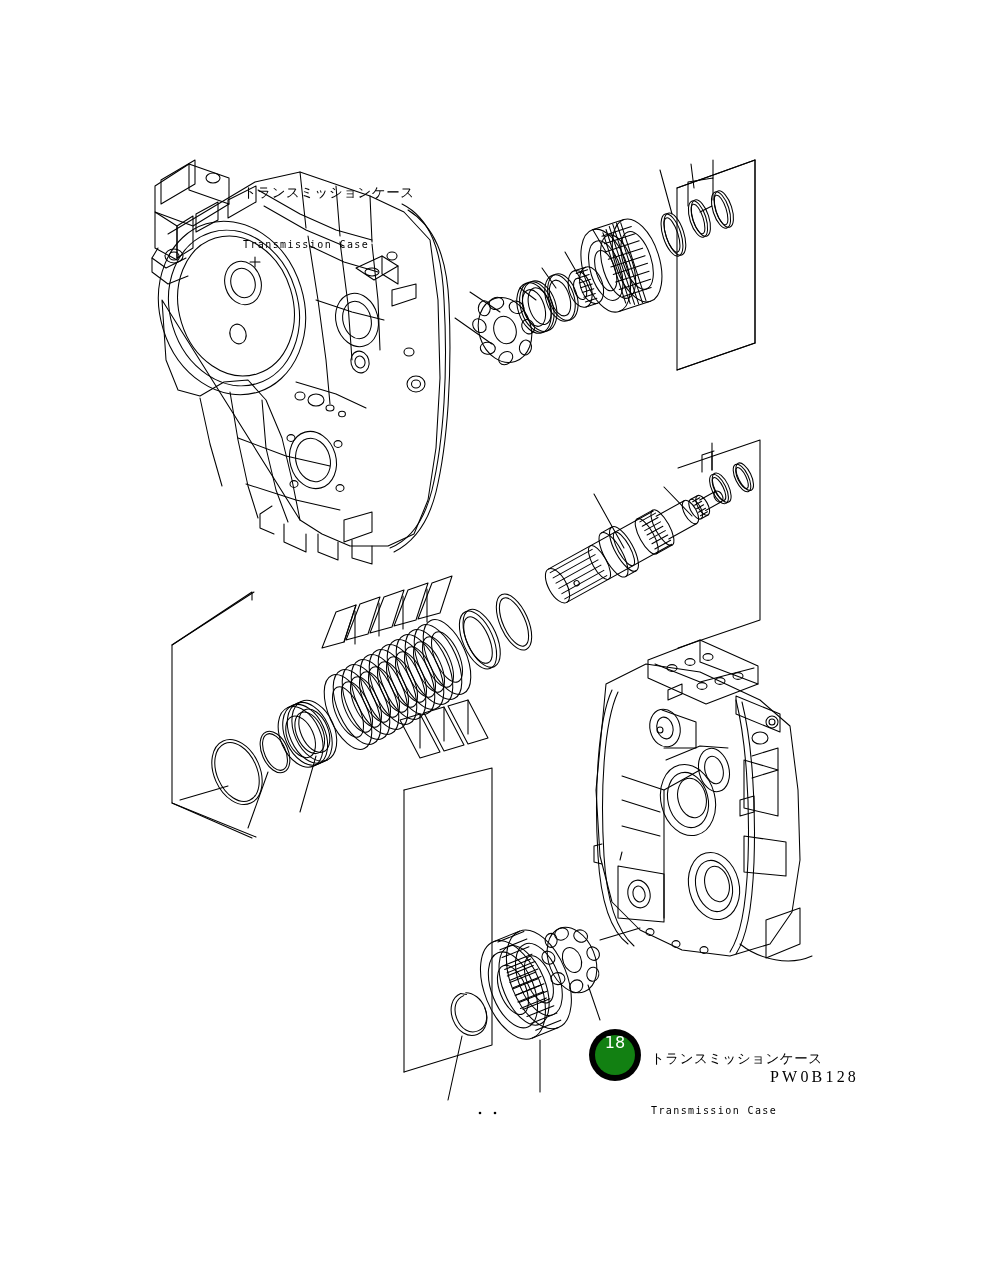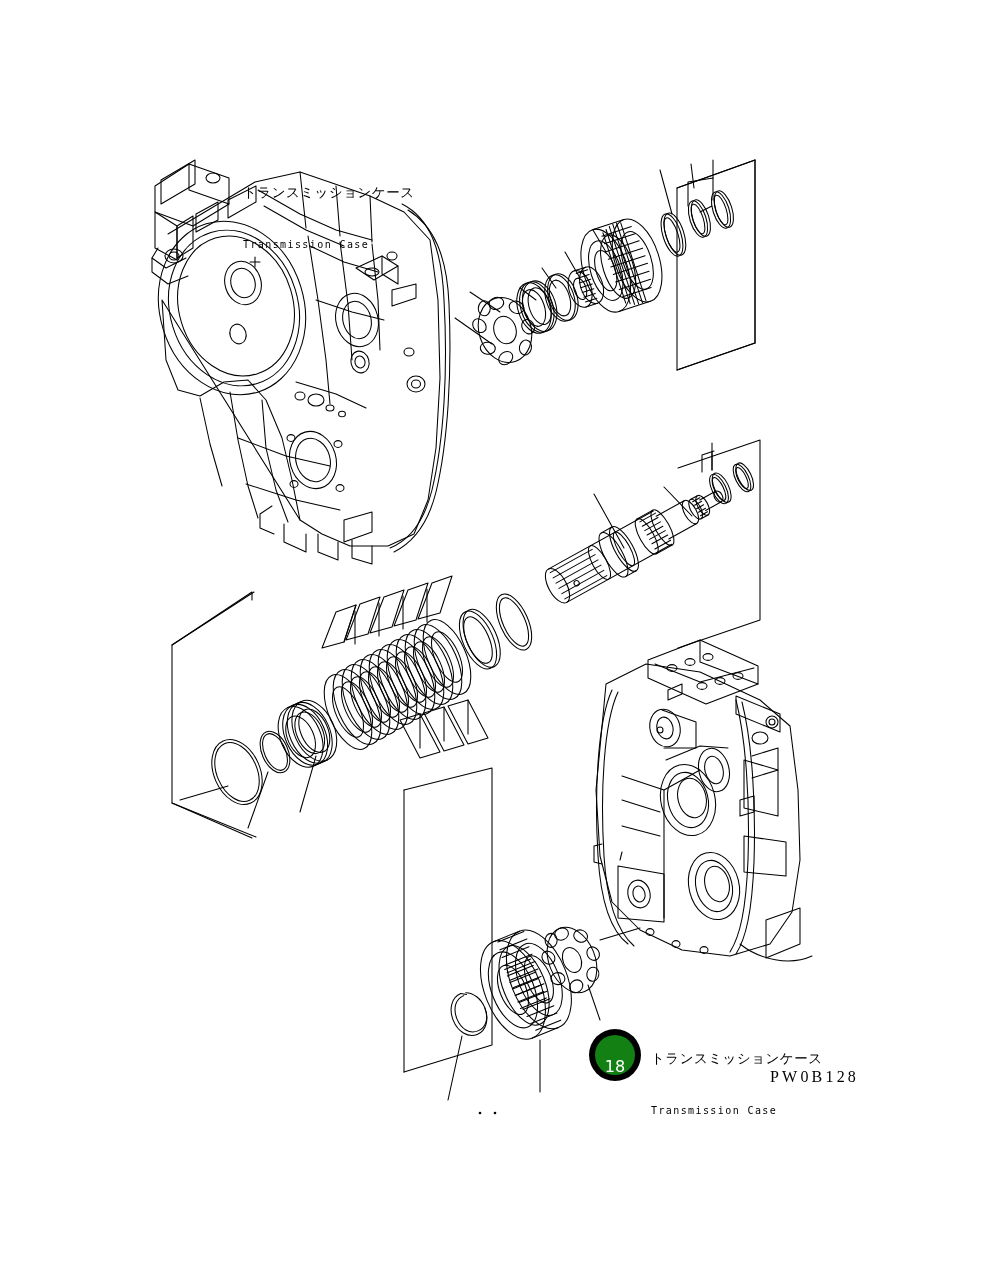--- a/index.html
+++ b/index.html
@@ -10,21 +10,21 @@
   .lbl{position:absolute;white-space:pre;color:#000;}
   .lbl .jp{font-family:"DejaVu Sans","Liberation Sans",sans-serif;font-size:13.5px;letter-spacing:.5px;display:block;line-height:1.25;}
   .lbl .en{font-family:"DejaVu Sans Mono","Liberation Mono",monospace;font-size:10px;letter-spacing:1.4px;display:block;line-height:1.2;}
   #label-top{left:243px;top:146px;}
   #label-bottom{left:651px;top:1012px;}
   #drawing-code{position:absolute;left:770px;top:1068px;font-family:Liberation Serif, serif;
       font-size:16px;letter-spacing:3.2px;color:#000;white-space:pre;}
   #callout-18{position:absolute;left:589px;top:1029px;width:52px;height:52px;border-radius:50%;
       background:#000;display:flex;align-items:center;justify-content:center;}
   #callout-18 .inner{width:40px;height:40px;border-radius:50%;background:#128012;
-      display:flex;align-items:flex-end;justify-content:center;}
+      display:flex;align-items:flex-start;justify-content:center;}
   #callout-18 .num{color:#fff;font-family:"DejaVu Sans","Liberation Sans",sans-serif;
       font-size:16px;font-weight:400;line-height:1;}
 </style>
 </head>
 <body>
 
 <div id="stage">
 
   <svg class="layer" viewBox="0 0 995 1265">
     <g fill="none" stroke="#000" stroke-width="1.05" stroke-linejoin="round" stroke-linecap="round">

